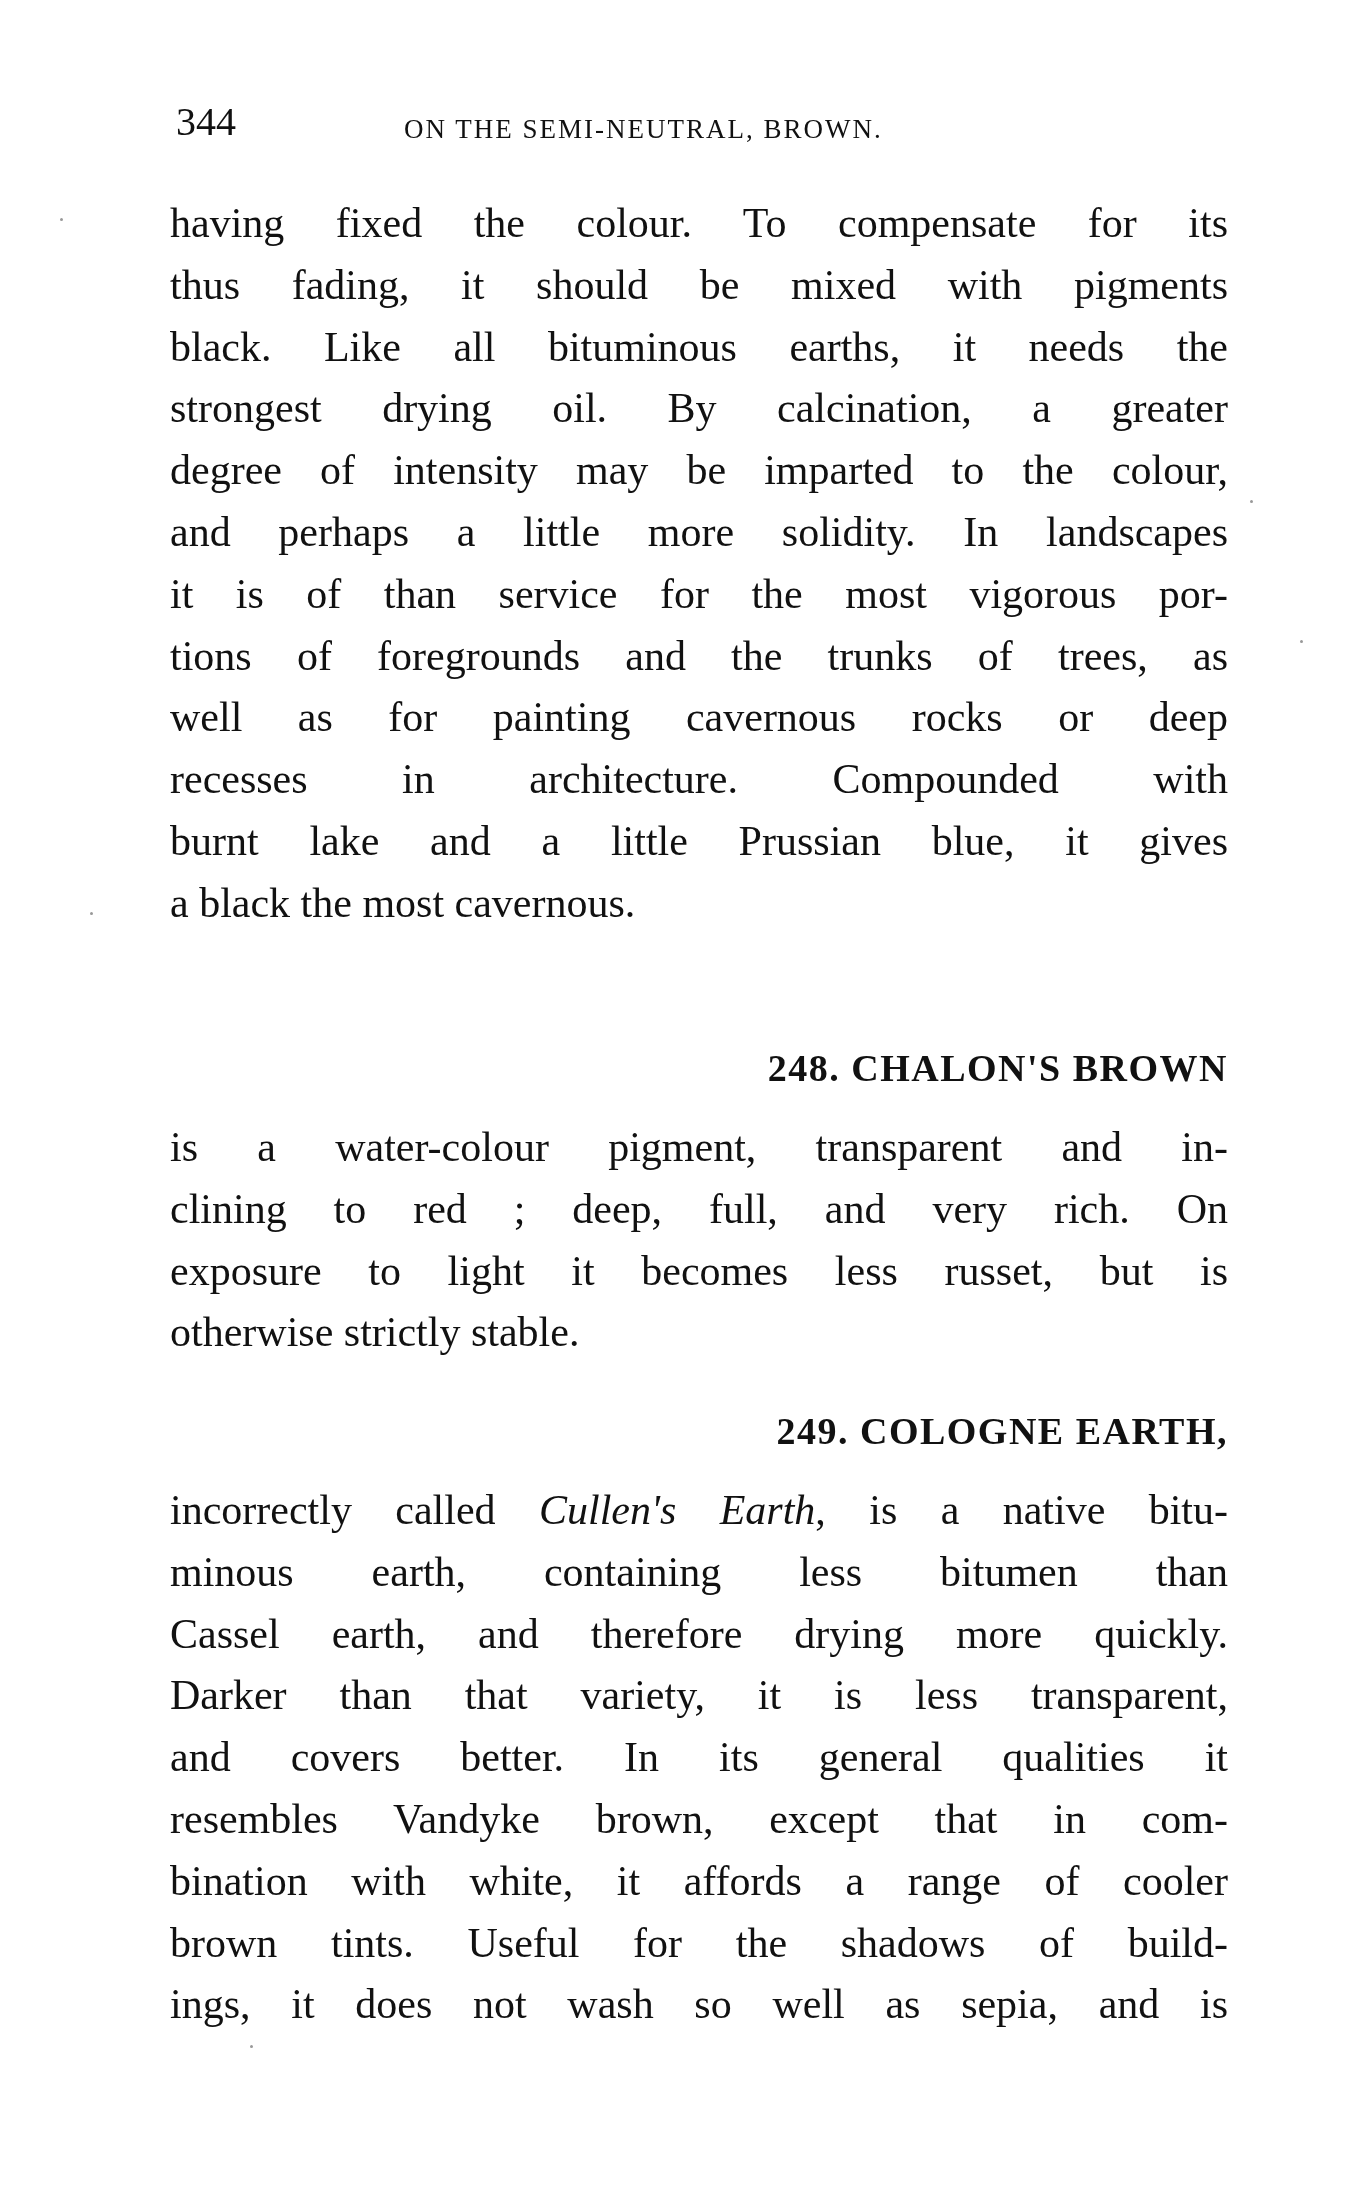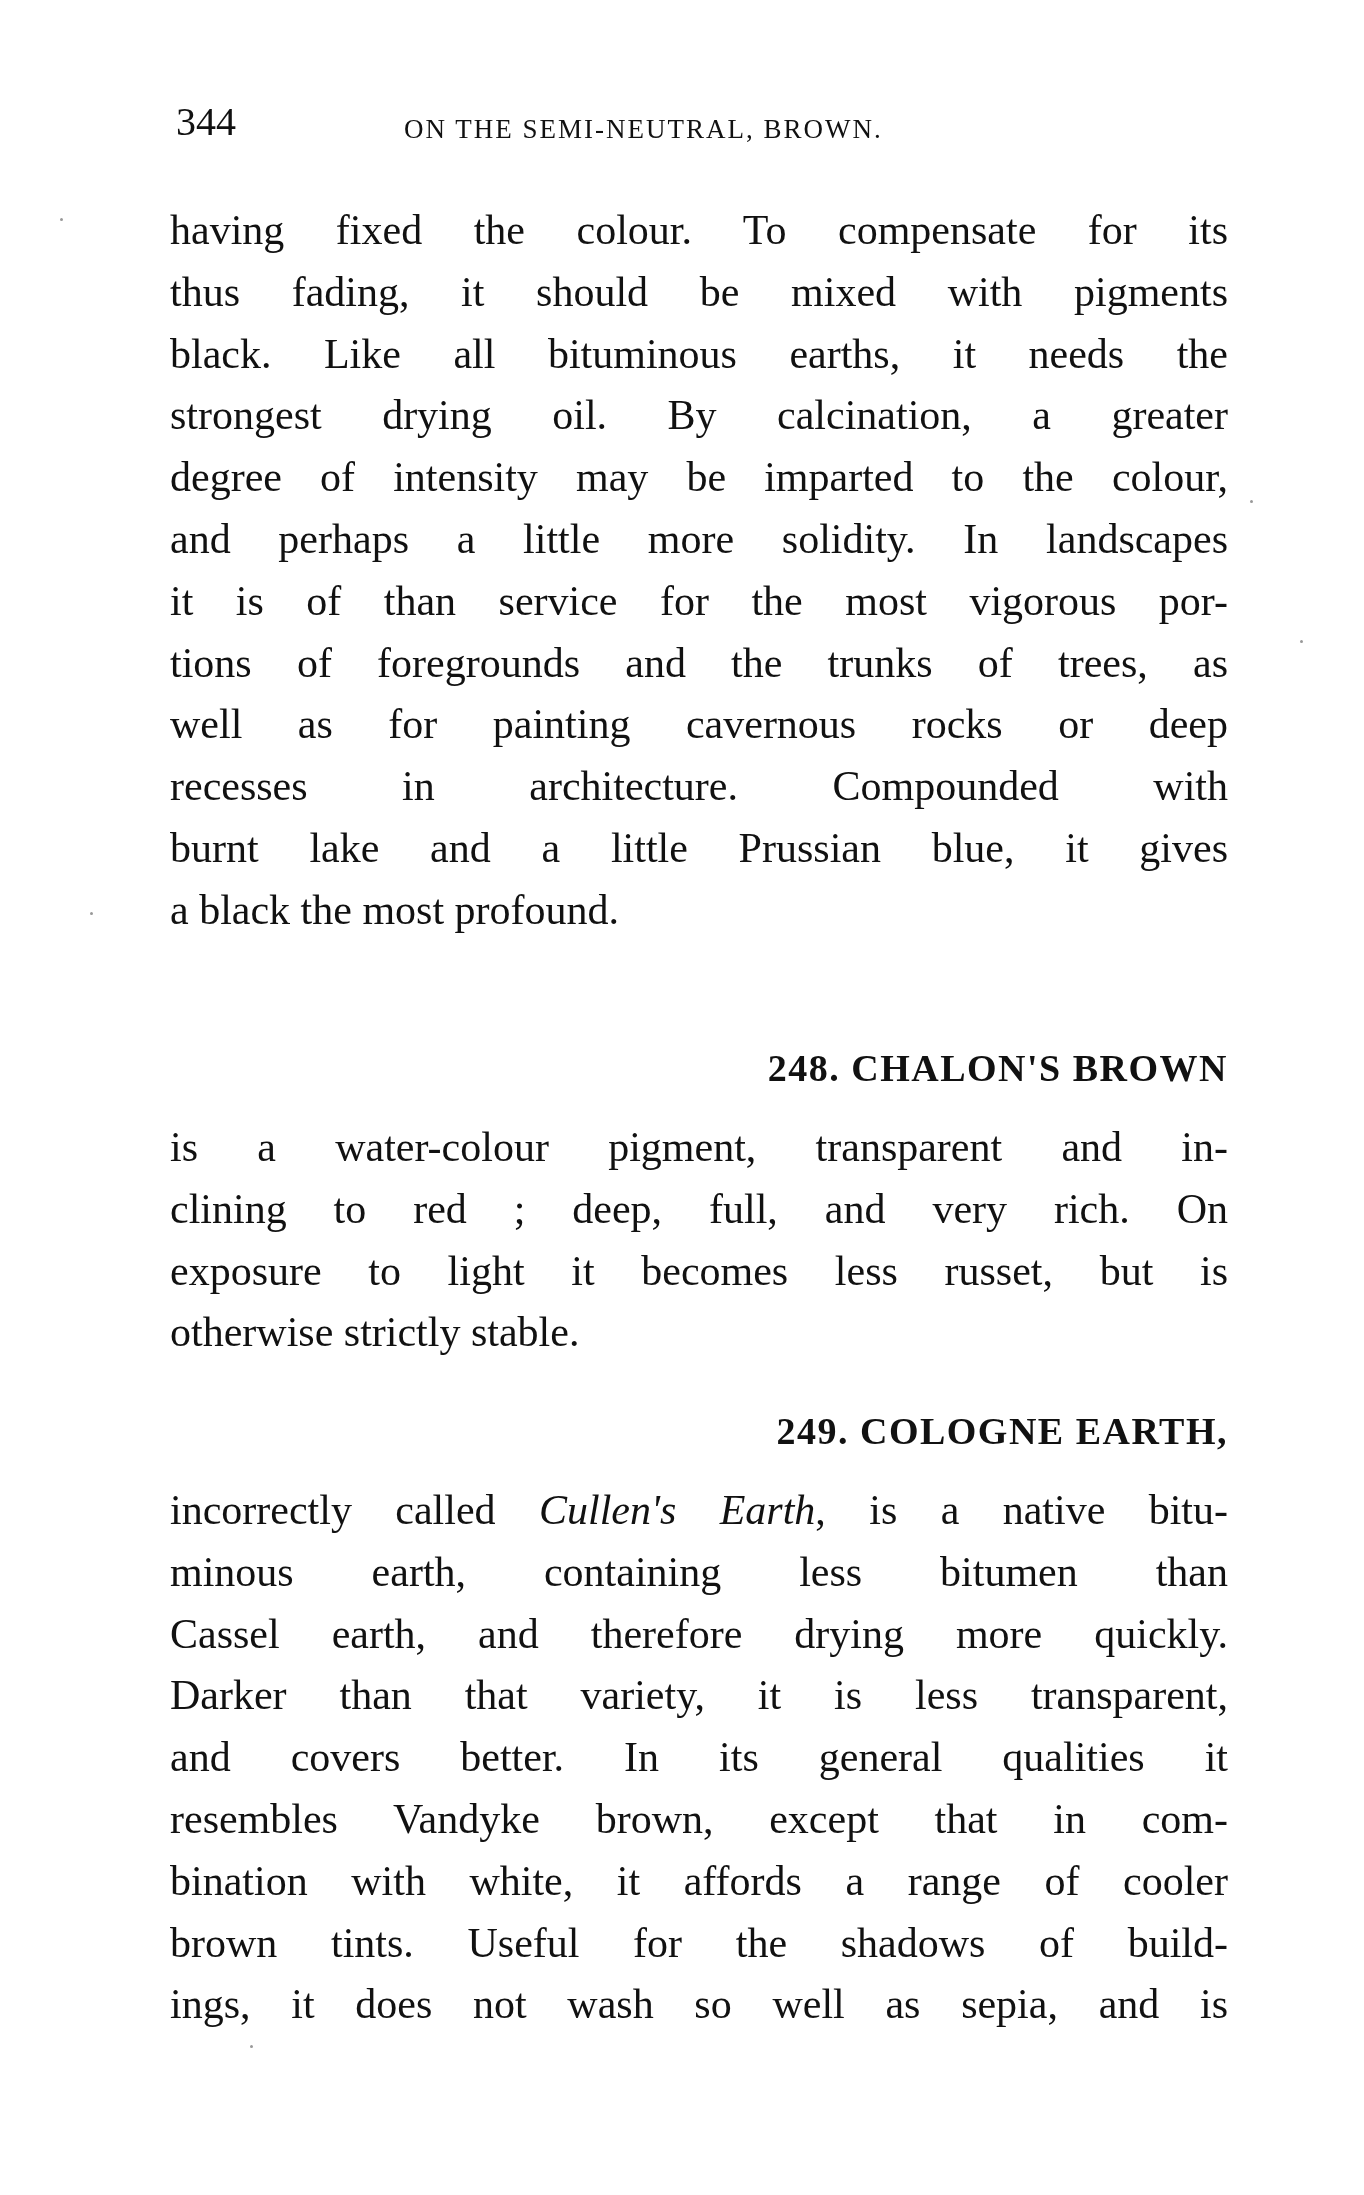--- a/index.html
+++ b/index.html
@@ -22,33 +22,33 @@
 </head>
 <body>
 
 <div class="page">
 
   <div class="running-head">
     <span class="folio">344</span>
     <span class="head-title">ON THE SEMI-NEUTRAL, BROWN.</span>
   </div>
 
-  <div class="block" style="top:193px;margin-top:7px;">
+  <div class="block" style="top:193px;">
     <span class="line">having fixed the colour.  To compensate for its</span>
     <span class="line">thus fading, it should be mixed with pigments</span>
     <span class="line">black.  Like all bituminous earths, it needs the</span>
     <span class="line">strongest drying oil.  By calcination, a greater</span>
     <span class="line">degree of intensity may be imparted to the colour,</span>
     <span class="line">and perhaps a little more solidity.  In landscapes</span>
     <span class="line">it is of than service for the most vigorous por-</span>
     <span class="line">tions of foregrounds and the trunks of trees, as</span>
     <span class="line">well as for painting cavernous rocks or deep</span>
     <span class="line">recesses in architecture.  Compounded with</span>
     <span class="line">burnt lake and a little Prussian blue, it gives</span>
-    <span class="line last">a black the most profound.</span>
+    <span class="line last">a black the most cavernous.</span>
   </div>
 
   <div class="section-heading" style="top:1050px;">248. CHALON'S BROWN</div>
 
   <div class="block" style="top:1117px;">
     <span class="line">is a water-colour pigment, transparent and in-</span>
     <span class="line">clining to red ;  deep, full, and very rich.  On</span>
     <span class="line">exposure to light it becomes less russet, but is</span>
     <span class="line last">otherwise strictly stable.</span>
   </div>

